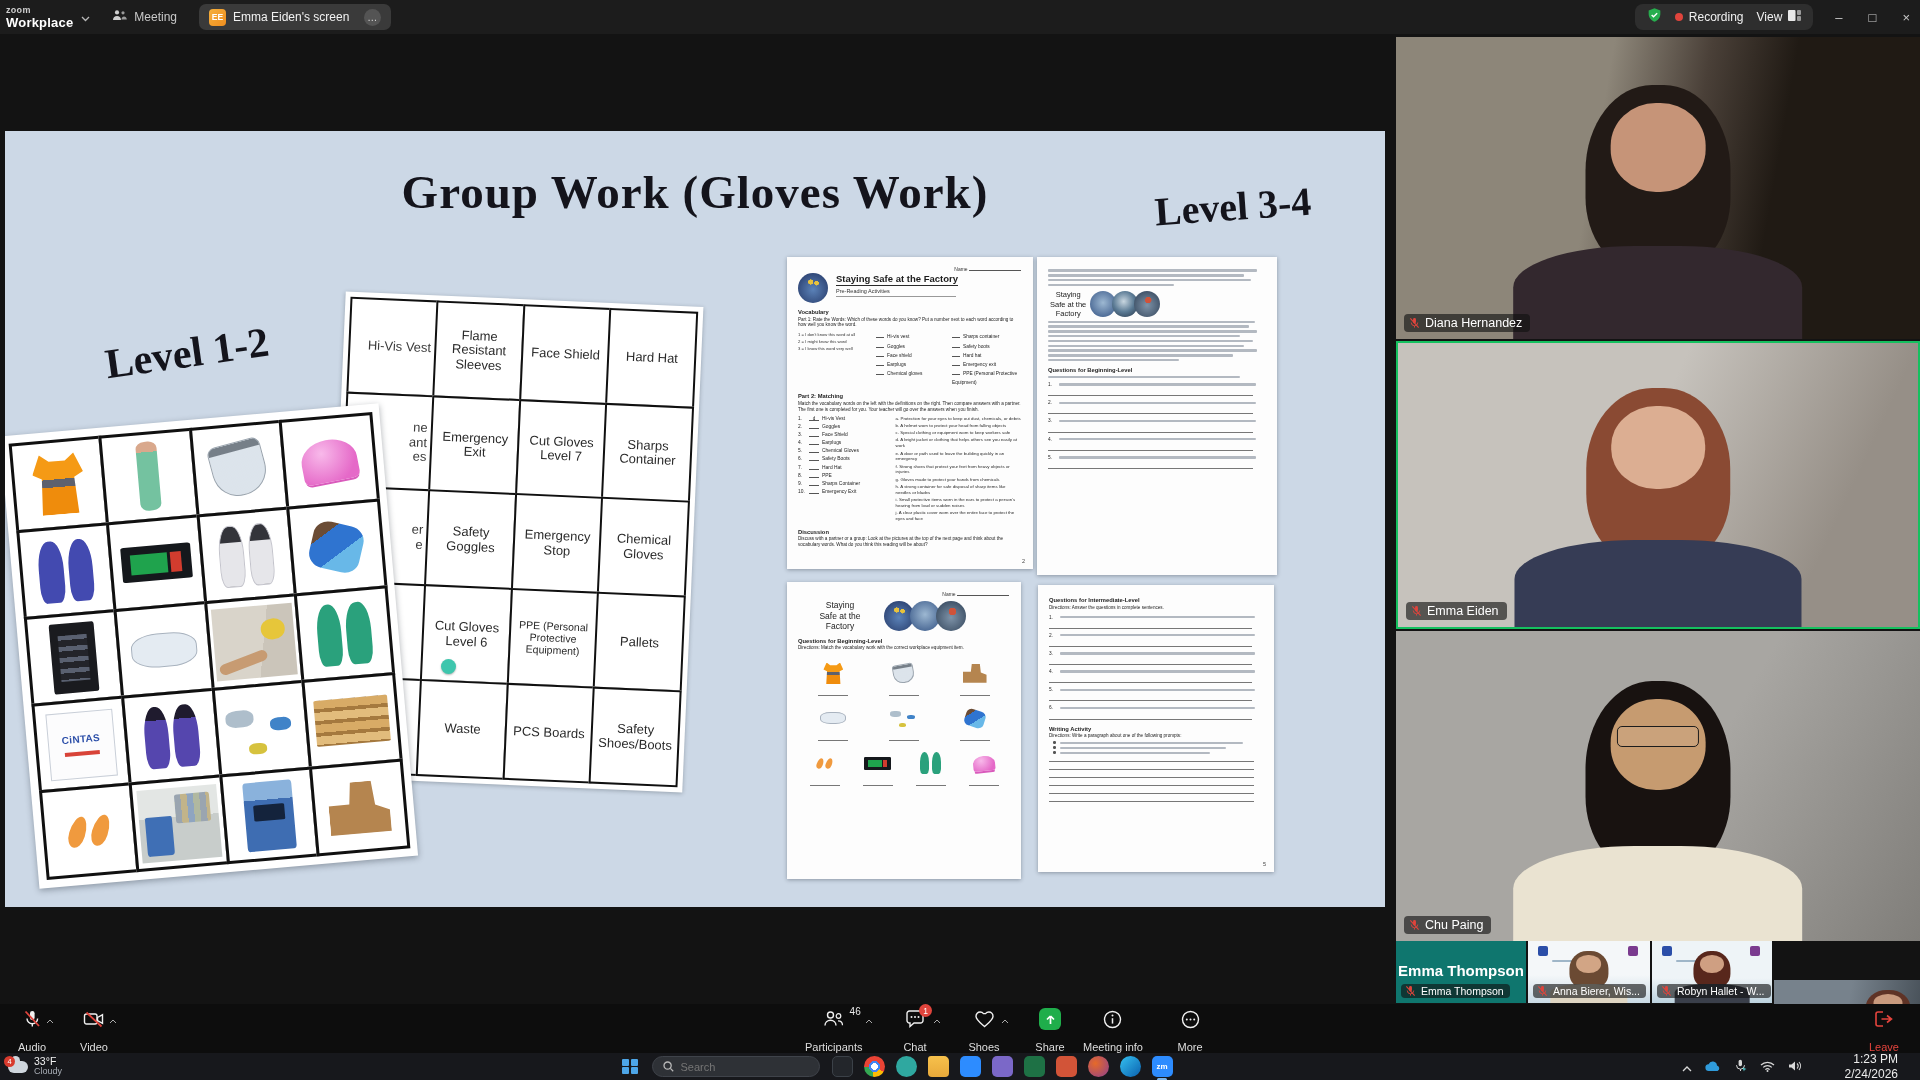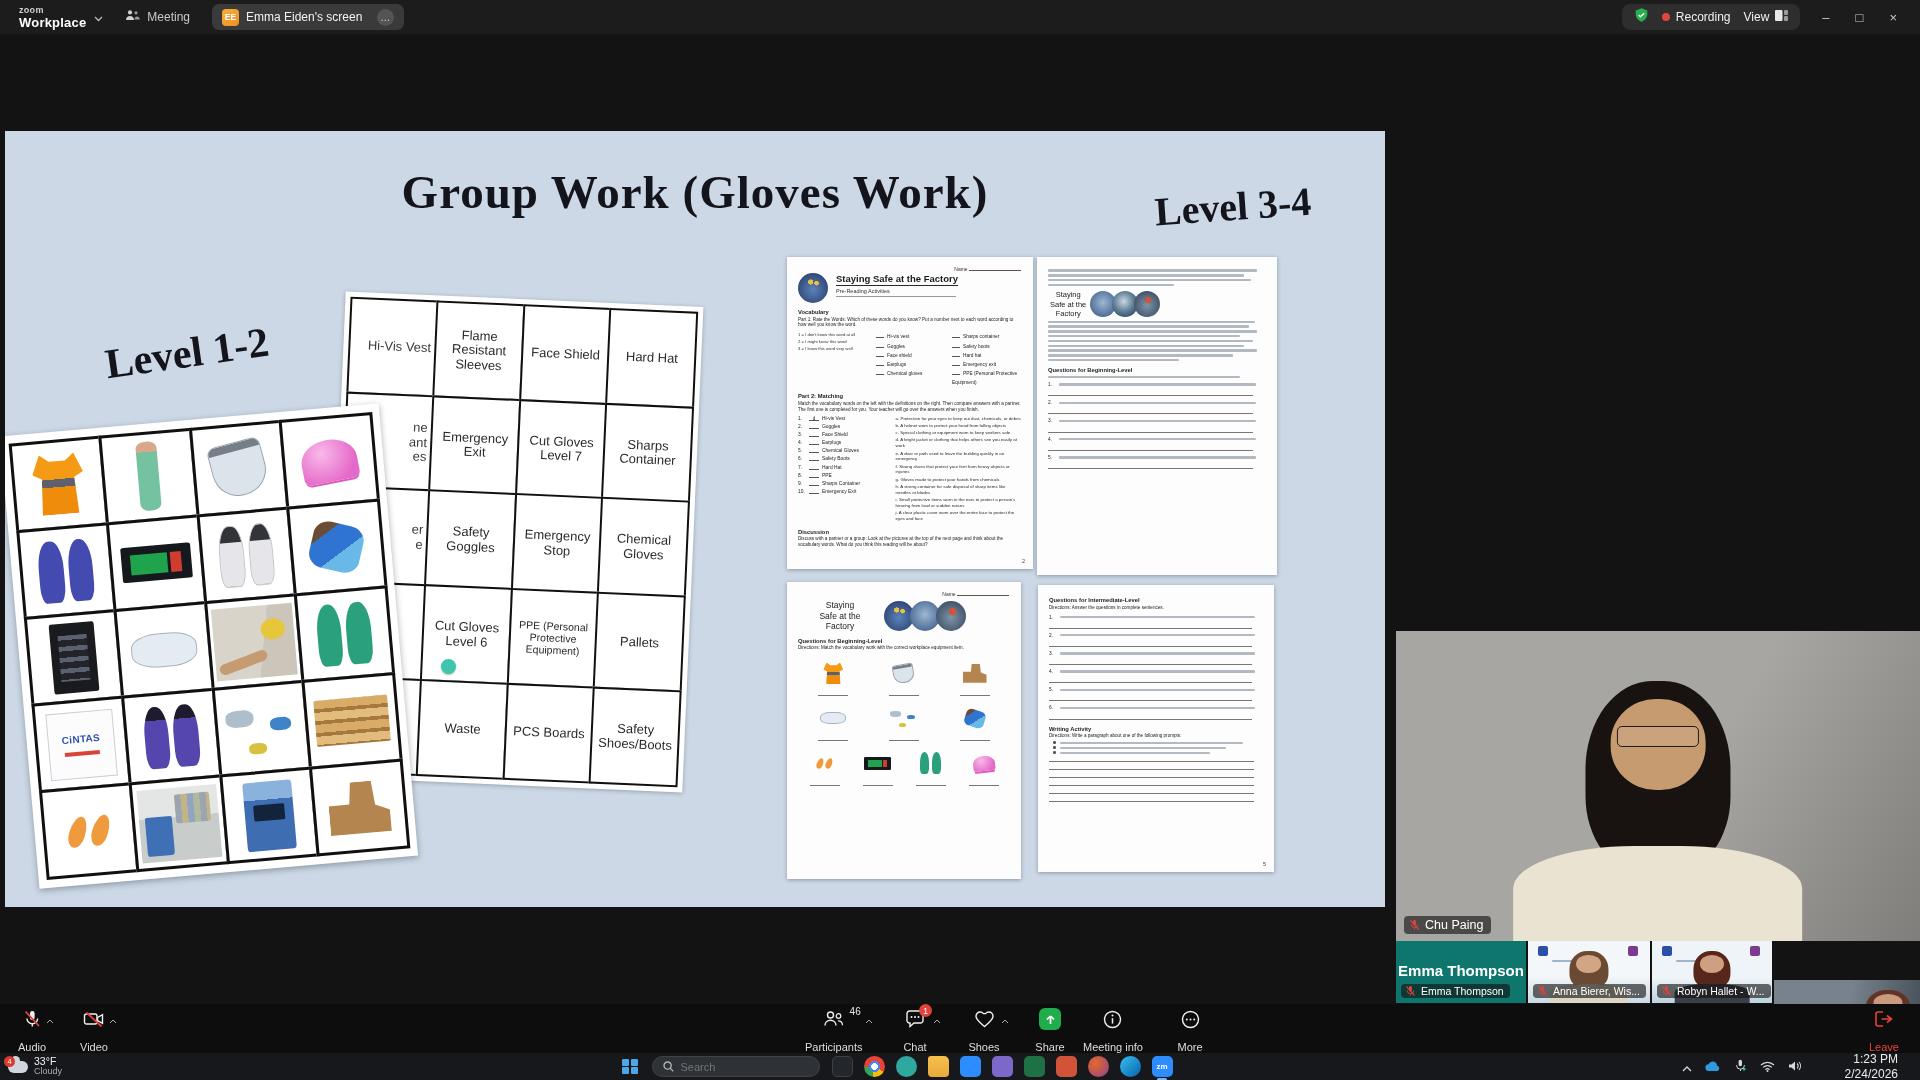--- a/index.html
+++ b/index.html
@@ -1,21 +1,21 @@
 <!DOCTYPE html>
 <html><head>
 <meta charset="utf-8">
 <style>
   *{margin:0;padding:0;box-sizing:border-box;}
   html,body{width:1920px;height:1080px;background:#000;overflow:hidden;}
   body{font-family:"Liberation Sans",sans-serif;}
   #app{position:absolute;inset:0;width:1920px;height:1080px;background:#131313;overflow:hidden;}
 
   
-  .titlebar{position:absolute;left:0;top:0;width:1920px;height:34px;background:#1c1c1c;display:flex;align-items:center;justify-content:space-between;padding:0 19px;z-index:50;}
+  .titlebar{position:absolute;left:0;top:0;width:1920px;height:34px;background:#1c1c1c;display:flex;align-items:center;justify-content:space-between;padding:0 6px;z-index:50;}
   .tb-left{display:flex;align-items:center;gap:18px;height:100%;}
   .brand{display:flex;align-items:center;gap:8px;}
   .brand-txt{line-height:1;}
   .brand-top{font-size:9px;color:#cfcfcf;font-weight:700;letter-spacing:.3px;}
   .brand-bottom{font-size:13px;color:#fff;font-weight:700;letter-spacing:.2px;margin-top:1px;}
   .chev{display:inline-block;}
   .tab{display:flex;align-items:center;gap:7px;color:#c9c9c9;font-size:12px;height:100%;padding:0 4px;cursor:default;}
   .tab-active{background:#3a3a3a;border-radius:7px;height:26px;padding:0 10px;color:#f2f2f2;}
   .ee-badge{width:17px;height:17px;border-radius:4px;background:linear-gradient(135deg,#f6b03c,#ef8e1f);color:#fff;font-size:8.5px;font-weight:700;display:flex;align-items:center;justify-content:center;}
   .tab-more{width:17px;height:17px;border-radius:50%;background:#545454;color:#ddd;font-size:10px;display:flex;align-items:center;justify-content:center;margin-left:8px;letter-spacing:1px;}
@@ -696,20 +696,54 @@
         <div class="rule" style="width: 96%;"></div>
         <div class="rule" style="width: 96%;"></div>
         <div class="rule" style="width: 96%;"></div>
         <div class="rule" style="width: 96%;"></div>
         <div class="rule" style="width: 96%;"></div>
         <div class="rule" style="width: 96%;"></div>
         <div class="pagenum">5</div>
       </div>
   </div>
 
+  <div class="tile" id="tile0">
+      <div class="tilebg" style="background: linear-gradient(100deg, rgb(141, 134, 121) 0px, rgb(141, 134, 121) 38%, rgb(74, 64, 56) 55%, rgb(32, 26, 20) 70%);"></div>
+      <div class="person" style="--hair: #221a16; --skin: #c69478; --shirt: #33282e;">
+        <div class="hair"></div>
+        <div class="head"></div>
+        <div class="body"></div>
+      </div>
+      <div class="pill">
+        <svg width="11" height="12" viewBox="0 0 12 13">
+          <rect x="4.4" y="1" width="3.2" height="6" rx="1.6" fill="#e0443c"></rect>
+          <path d="M2.5 6a3.5 3.5 0 0 0 7 0" stroke="#e0443c" fill="none"></path>
+          <line x1="6" y1="9.8" x2="6" y2="11.5" stroke="#e0443c"></line>
+          <line x1="1.5" y1="1.5" x2="10.5" y2="11.5" stroke="#e0443c" stroke-width="1.2"></line>
+        </svg>
+        <span>Diana Hernandez</span>
+      </div>
+    </div>
+  <div class="tile" id="tile1" style="border: 2px solid rgb(21, 192, 95);">
+      <div class="tilebg" style="background: linear-gradient(115deg, rgb(198, 194, 188) 0px, rgb(198, 194, 188) 45%, rgb(150, 143, 135) 80%);"></div>
+      <div class="person" style="--hair: #8a4a33; --skin: #dcae92; --shirt: #363c55;">
+        <div class="hair"></div>
+        <div class="head"></div>
+        <div class="body"></div>
+      </div>
+      <div class="pill">
+        <svg width="11" height="12" viewBox="0 0 12 13">
+          <rect x="4.4" y="1" width="3.2" height="6" rx="1.6" fill="#e0443c"></rect>
+          <path d="M2.5 6a3.5 3.5 0 0 0 7 0" stroke="#e0443c" fill="none"></path>
+          <line x1="6" y1="9.8" x2="6" y2="11.5" stroke="#e0443c"></line>
+          <line x1="1.5" y1="1.5" x2="10.5" y2="11.5" stroke="#e0443c" stroke-width="1.2"></line>
+        </svg>
+        <span>Emma Eiden</span>
+      </div>
+    </div>
   <div class="tile" id="tile2">
       <div class="tilebg" style="background: linear-gradient(120deg, rgb(168, 166, 162) 0px, rgb(168, 166, 162) 55%, rgb(128, 126, 122));"></div>
       <div class="person" style="--hair: #181210; --skin: #c69b70; --shirt: #eae3d1;">
         <div class="hair"></div>
         <div class="head"></div>
         <div class="glasses"></div>
         <div class="body"></div>
       </div>
       <div class="pill">
         <svg width="11" height="12" viewBox="0 0 12 13">

